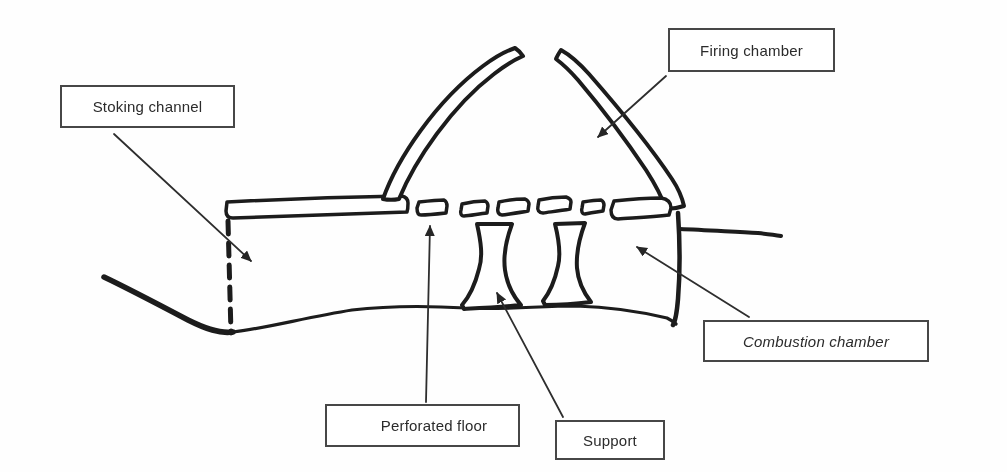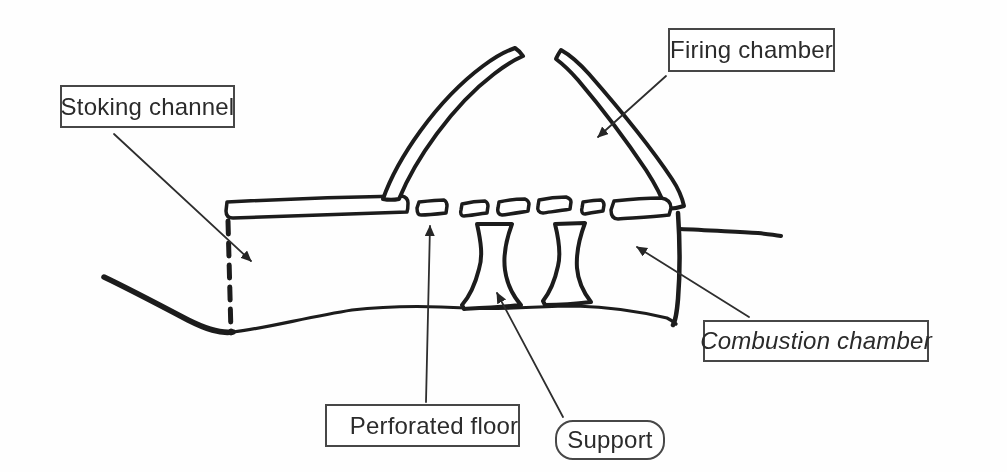--- a/index.html
+++ b/index.html
@@ -12,29 +12,29 @@
   }
   .sketch{
     position:absolute;left:0;top:0;width:1007px;height:472px;
   }
   .label{
     position:absolute;
     display:flex;align-items:center;justify-content:center;
     border:2px solid #474747;
     background:#ffffff;
     color:#2b2b2b;
-    font-size:24px;
+    font-size:15px;
     line-height:1;
     white-space:nowrap;
     letter-spacing:0.2px;
   }
   #lbl-stoking    {left:60px;  top:85px;  width:171px; height:39px;}
   #lbl-firing     {left:668px; top:28px;  width:163px; height:40px;}
   #lbl-perforated {left:325px; top:404px; width:168px; height:39px;padding-left:23px;}
-  #lbl-support    {left:555px; top:420px; width:106px; height:36px;border-radius:18px;}
+  #lbl-support    {left:555px; top:420px; width:106px; height:36px;}
   #lbl-combustion {left:703px; top:320px; width:222px; height:38px;font-style:italic;}
 </style>
 </head>
 <body>
 
 <div class="stage">
 
   <svg class="sketch" viewBox="0 0 1007 472" fill="none" stroke="#1c1c1c" stroke-linecap="round" stroke-linejoin="round">
     <defs>
       <marker id="arrow" markerUnits="userSpaceOnUse" markerWidth="16" markerHeight="14" refX="10" refY="5" orient="auto">

